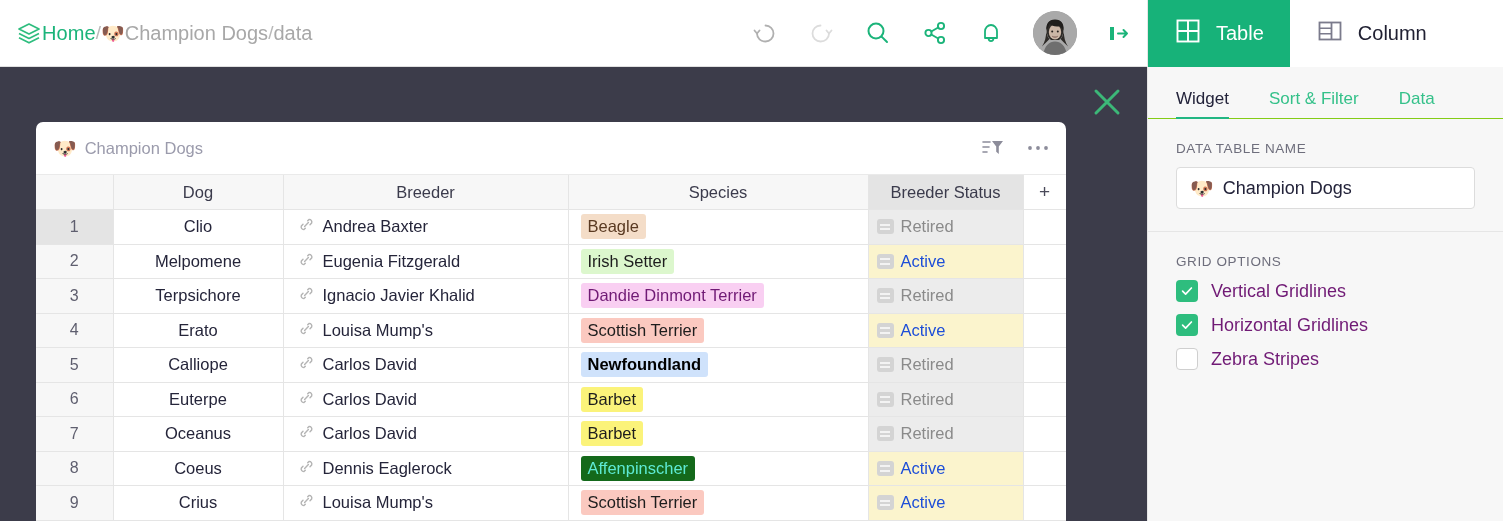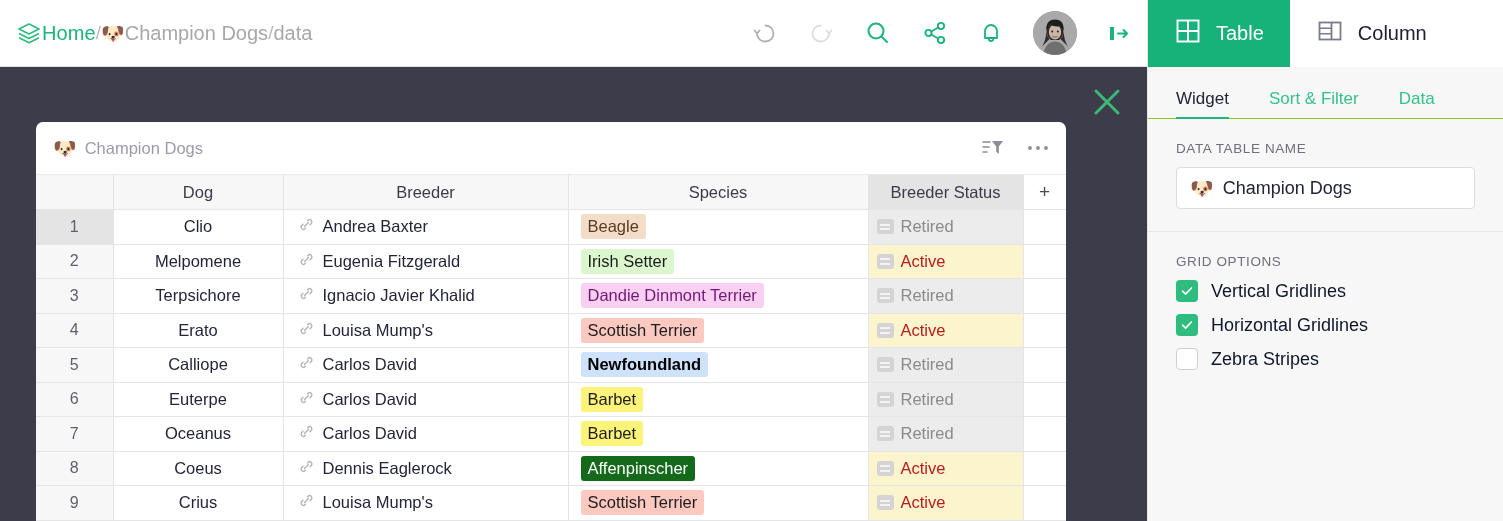--- a/index.html
+++ b/index.html
@@ -84,21 +84,21 @@
     display: flex; align-items: center; gap: 13px; margin-bottom: 12px;
     cursor: pointer;
   }
   .cbox {
     width: 22px; height: 22px; border-radius: 4px; flex: none;
     display: flex; align-items: center; justify-content: center;
   }
   .cbox.on { background: #2ebd7e; }
   .cbox.off { background: #ffffff; border: 1px solid #cfcfcf; }
   .cbox svg { display: block; }
-  .checkrow span.lbl { font-size: 18px; color: #0f172a; }
+  .checkrow span.lbl { font-size: 18px; color: #701a75; }
 
   
   .workspace {
     position: absolute; top: 67px; left: 0; width: 1147px; height: 454px;
     background: #3c3c4a;
   }
   .close-x {
     position: absolute; top: 20px; right: 25px; cursor: pointer;
     width: 30px; height: 30px;
   }
@@ -151,21 +151,21 @@
     font-size: 16.5px; line-height: 1.28; color: #1d1d1d;
   }
   .chip.bold { font-weight: bold; }
 
   td.c-sta { padding: 0; }
   .status-cell {
     height: 100%; display: flex; align-items: center; gap: 7px;
     padding-left: 8px; font-size: 16.5px;
   }
   .status-cell.retired { background: #ececec; color: #8a8a8a; }
-  .status-cell.active  { background: #fbf4cd; color: #b91c1c; }
+  .status-cell.active  { background: #fbf4cd; color: #1d4ed8; }
   tr.selected td.c-sta { box-shadow: inset 0 0 0 2px #22b683; }
   .sicon {
     width: 17px; height: 15px; border-radius: 3px; background: #d4d4d4;
     flex: none; display: flex; flex-direction: column;
     justify-content: center; align-items: center; gap: 2.5px;
   }
   .sicon i { display: block; width: 10px; height: 2px; background: #f3f3f3; }
   td.c-plus { background: #ffffff; }
 </style>
 </head>
@@ -469,21 +469,21 @@
               <td class="c-bre">
                 <div class="bre-inner">
                   <span><svg width="17" height="17" viewBox="0 0 17 17">
                       <path d="M6.6 10.4 L10.4 6.6" stroke="#b4b4b4" stroke-width="1.4" stroke-linecap="round"></path>
                       <path d="M7.3 12.2 L5.9 13.6 A2.6 2.6 0 0 1 3.4 9.9 L5 8.3" fill="none" stroke="#b4b4b4" stroke-width="1.4" stroke-linecap="round"></path>
                       <path d="M9.7 4.8 L11.1 3.4 A2.6 2.6 0 0 1 13.6 7.1 L12 8.7" fill="none" stroke="#b4b4b4" stroke-width="1.4" stroke-linecap="round"></path>
                     </svg></span>
                   <span>Dennis Eaglerock</span>
                 </div>
               </td>
-              <td class="c-spe"><span class="chip" style="background: rgb(20, 105, 27); color: #ffffff;">Affenpinscher</span></td>
+              <td class="c-spe"><span class="chip" style="background: rgb(20, 105, 27); color: #5eead4;">Affenpinscher</span></td>
               <td class="c-sta">
                 <div class="status-cell active">
                   <span class="sicon">
                     <i></i>
                     <i></i>
                   </span>
                   <span>Active</span>
                 </div>
               </td>
               <td class="c-plus"></td>

